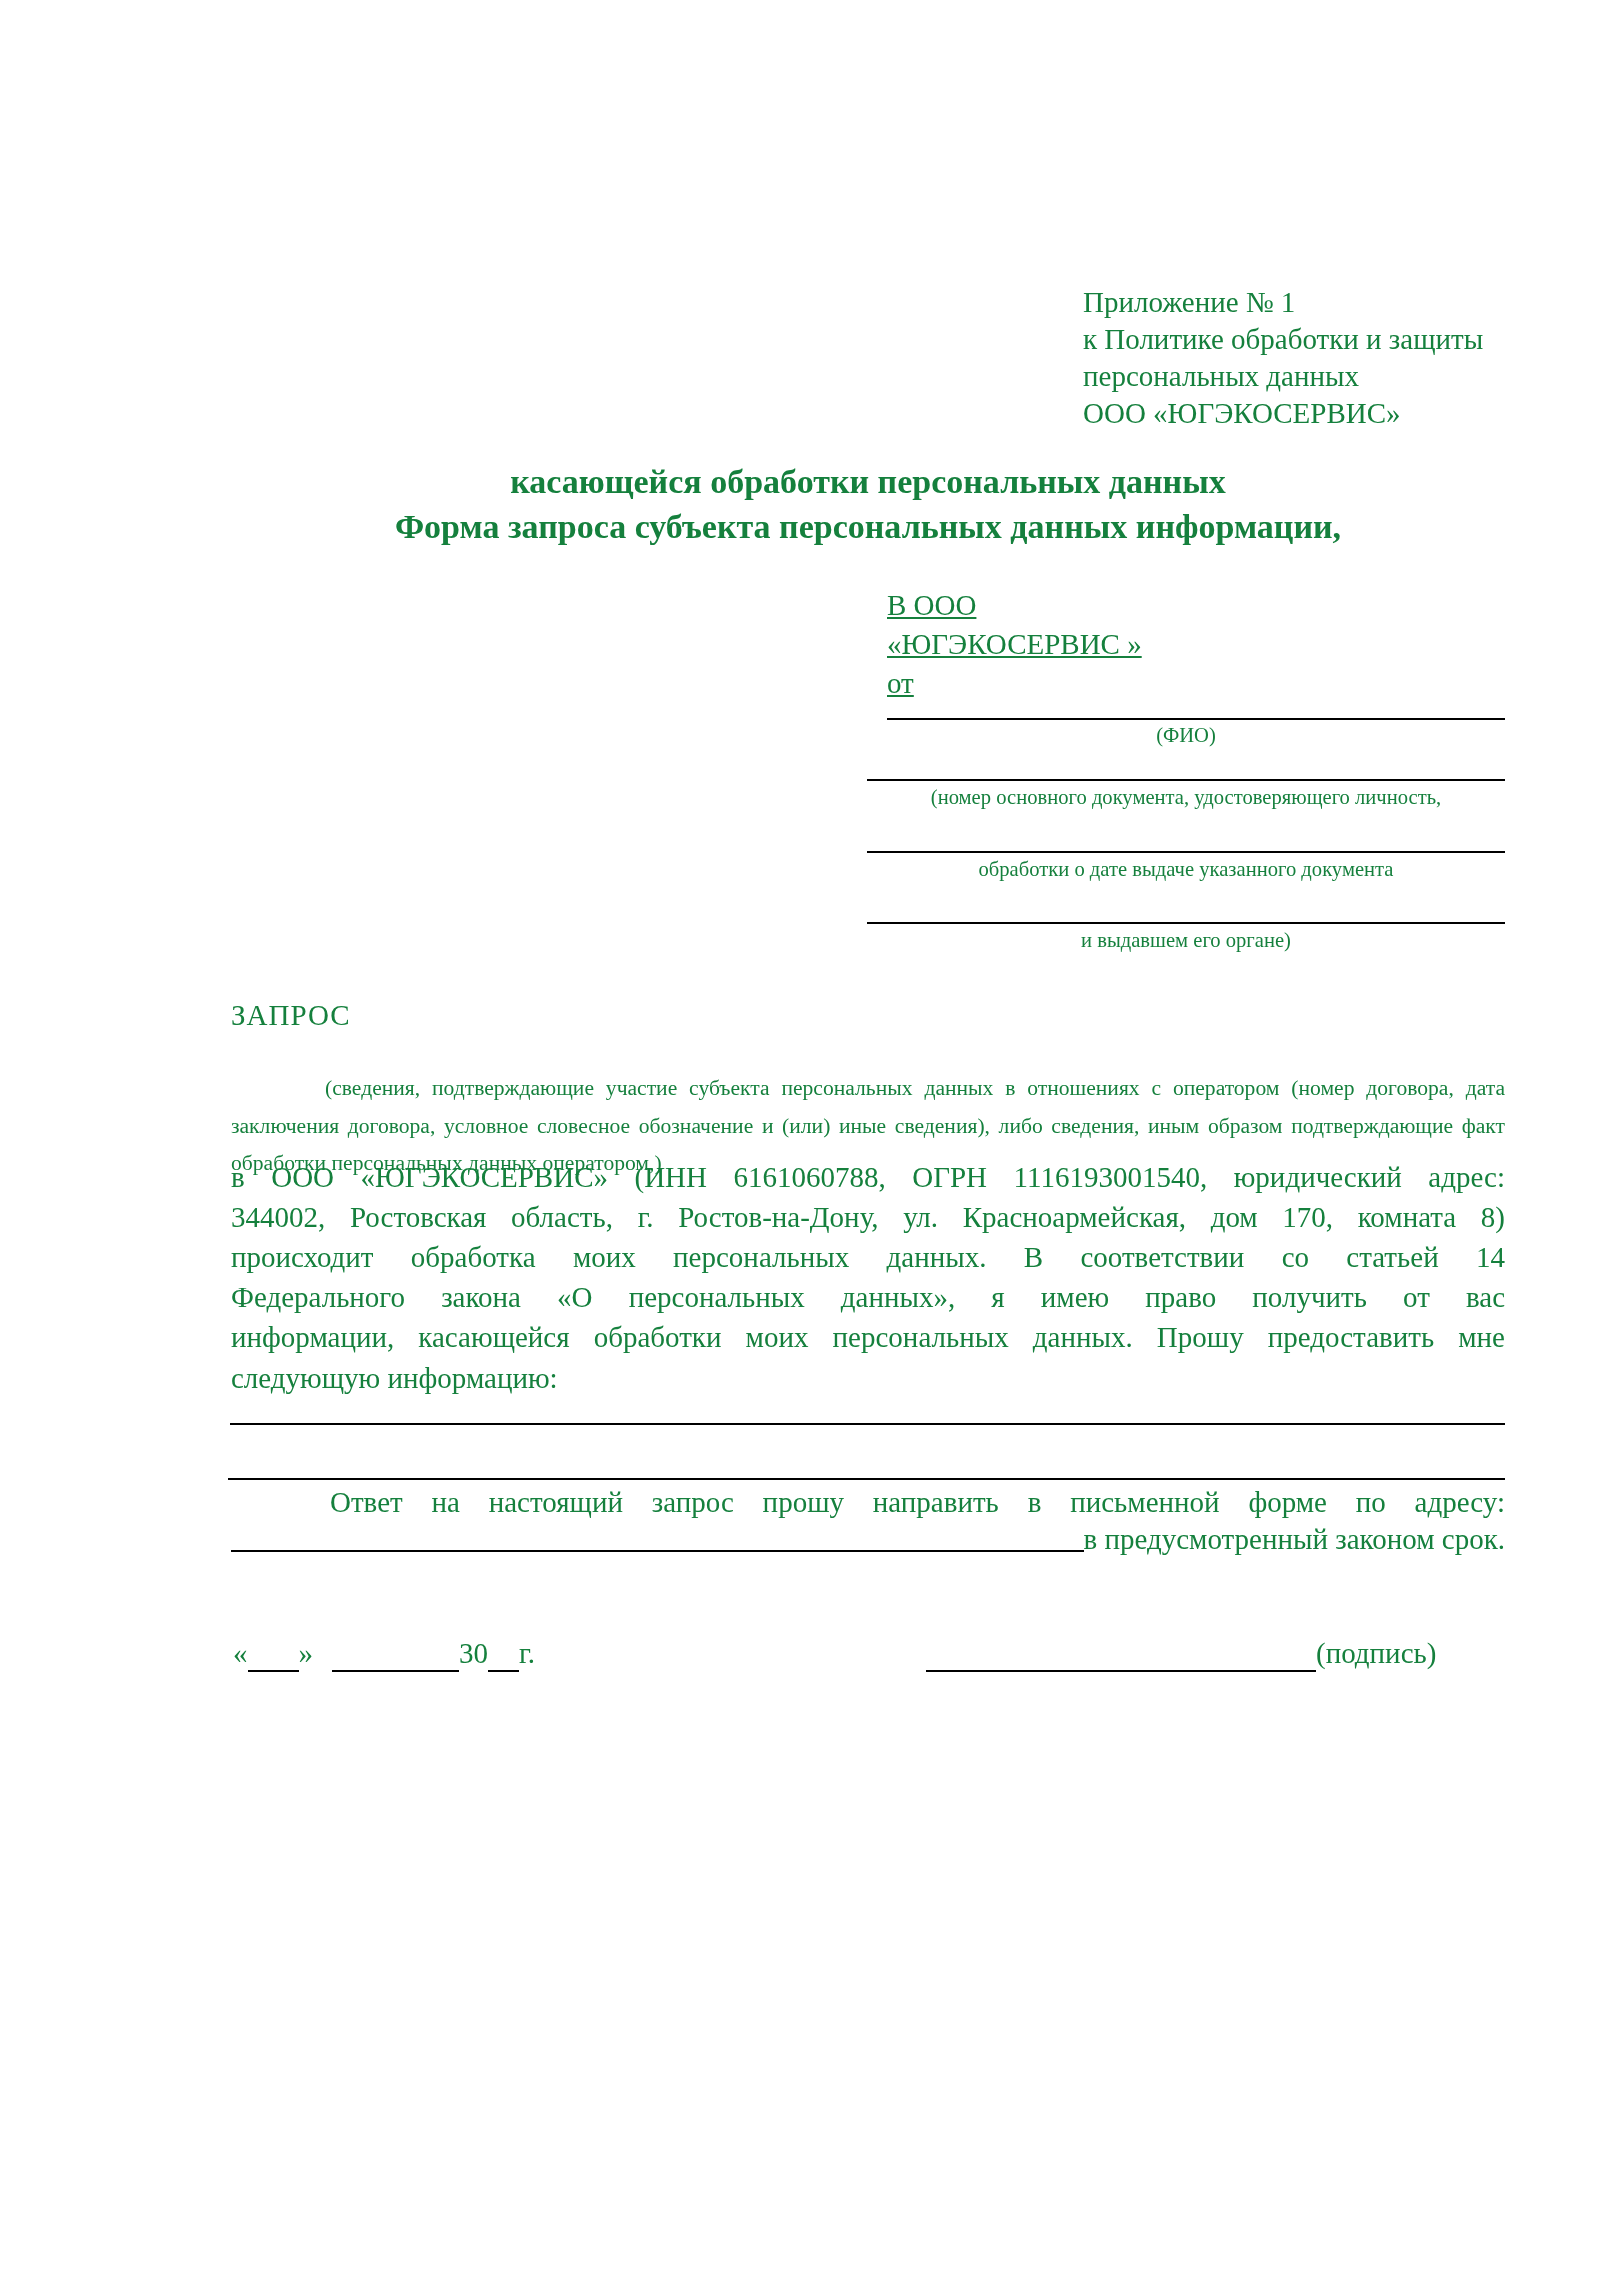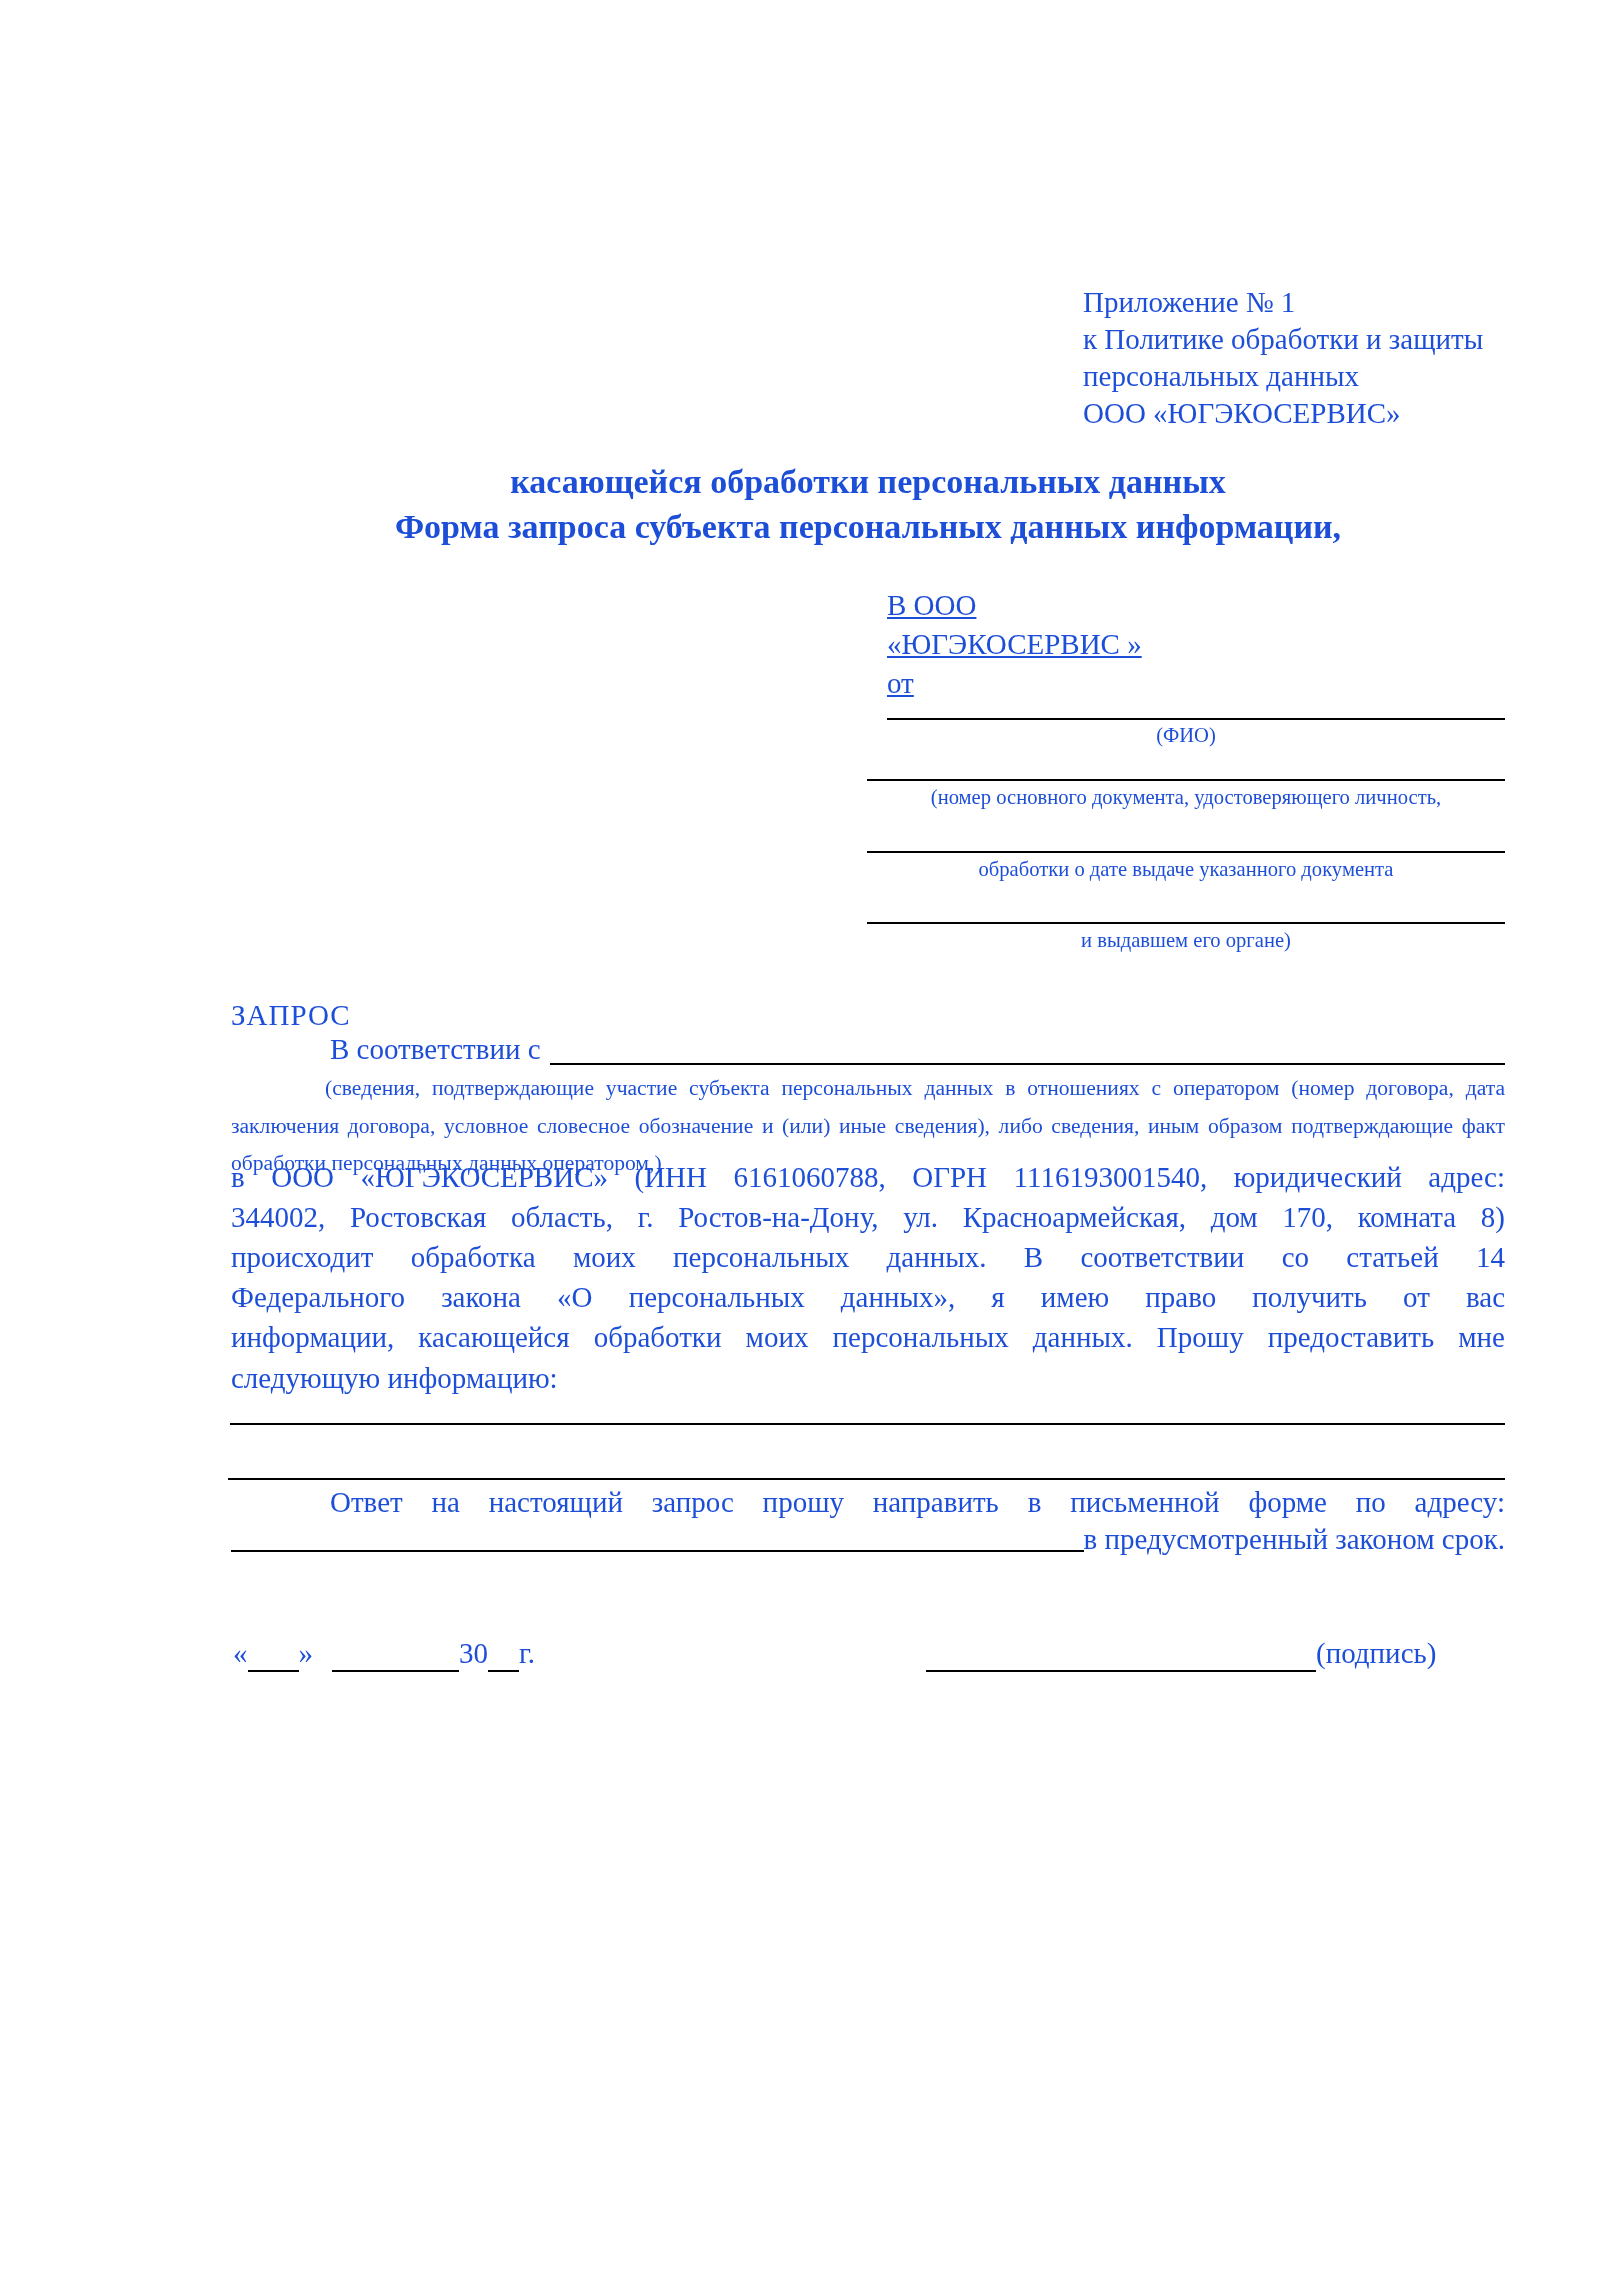--- a/index.html
+++ b/index.html
@@ -1,21 +1,21 @@
 <!DOCTYPE html>
 <html lang="ru"><head>
 <meta charset="utf-8">
 <style>
   html, body { margin: 0; padding: 0; background: #ffffff; }
   .page {
     position: relative;
     width: 1621px;
     height: 2293px;
     background: #ffffff;
-    color: #1d4ed8;
+    color: #15803d;
     font-family: "Liberation Serif", "DejaVu Serif", serif;
     overflow: hidden;
   }
   .abs { position: absolute; }
   .rule {
     position: absolute;
     height: 0;
     border-top: 2px solid #000;
   }
   .caption {
@@ -108,24 +108,20 @@
   <div class="caption" style="left:867px; top:785px; width:638px;">(номер основного документа, удостоверяющего личность,</div>
 
   <div class="rule" style="left:867px; top:851px; width:638px;"></div>
   <div class="caption" style="left:867px; top:857px; width:638px;">обработки о дате выдаче указанного документа</div>
 
   <div class="rule" style="left:867px; top:922px; width:638px;"></div>
   <div class="caption" style="left:867px; top:928px; width:638px;">и выдавшем его органе)</div>
 
   <div class="abs heading-center">ЗАПРОС</div>
 
-  <div class="abs intro-row">
-    <span class="label">В соответствии с</span>
-    <span class="fill"></span>
-  </div>
 
   <div class="abs note jline" style="top:1070px; text-indent:94px;">(сведения, подтверждающие участие субъекта персональных данных в отношениях с оператором (номер договора, дата</div>
   <div class="abs note jline" style="top:1108px;">заключения договора, условное словесное обозначение и (или) иные сведения), либо сведения, иным образом подтверждающие факт</div>
   <div class="abs note" style="top:1145px;">обработки персональных данных оператором,)</div>
 
   <div class="abs body-par jline" style="top:1157px;">в ООО «ЮГЭКОСЕРВИС» (ИНН 6161060788, ОГРН 1116193001540, юридический адрес:</div>
   <div class="abs body-par jline" style="top:1197px;">344002, Ростовская область, г. Ростов-на-Дону, ул. Красноармейская, дом 170, комната 8)</div>
   <div class="abs body-par jline" style="top:1237px;">происходит обработка моих персональных данных. В соответствии со статьей 14</div>
   <div class="abs body-par jline" style="top:1277px;">Федерального закона «О персональных данных», я имею право получить от вас</div>
   <div class="abs body-par jline" style="top:1317px;">информации, касающейся обработки моих персональных данных. Прошу предоставить мне</div>

